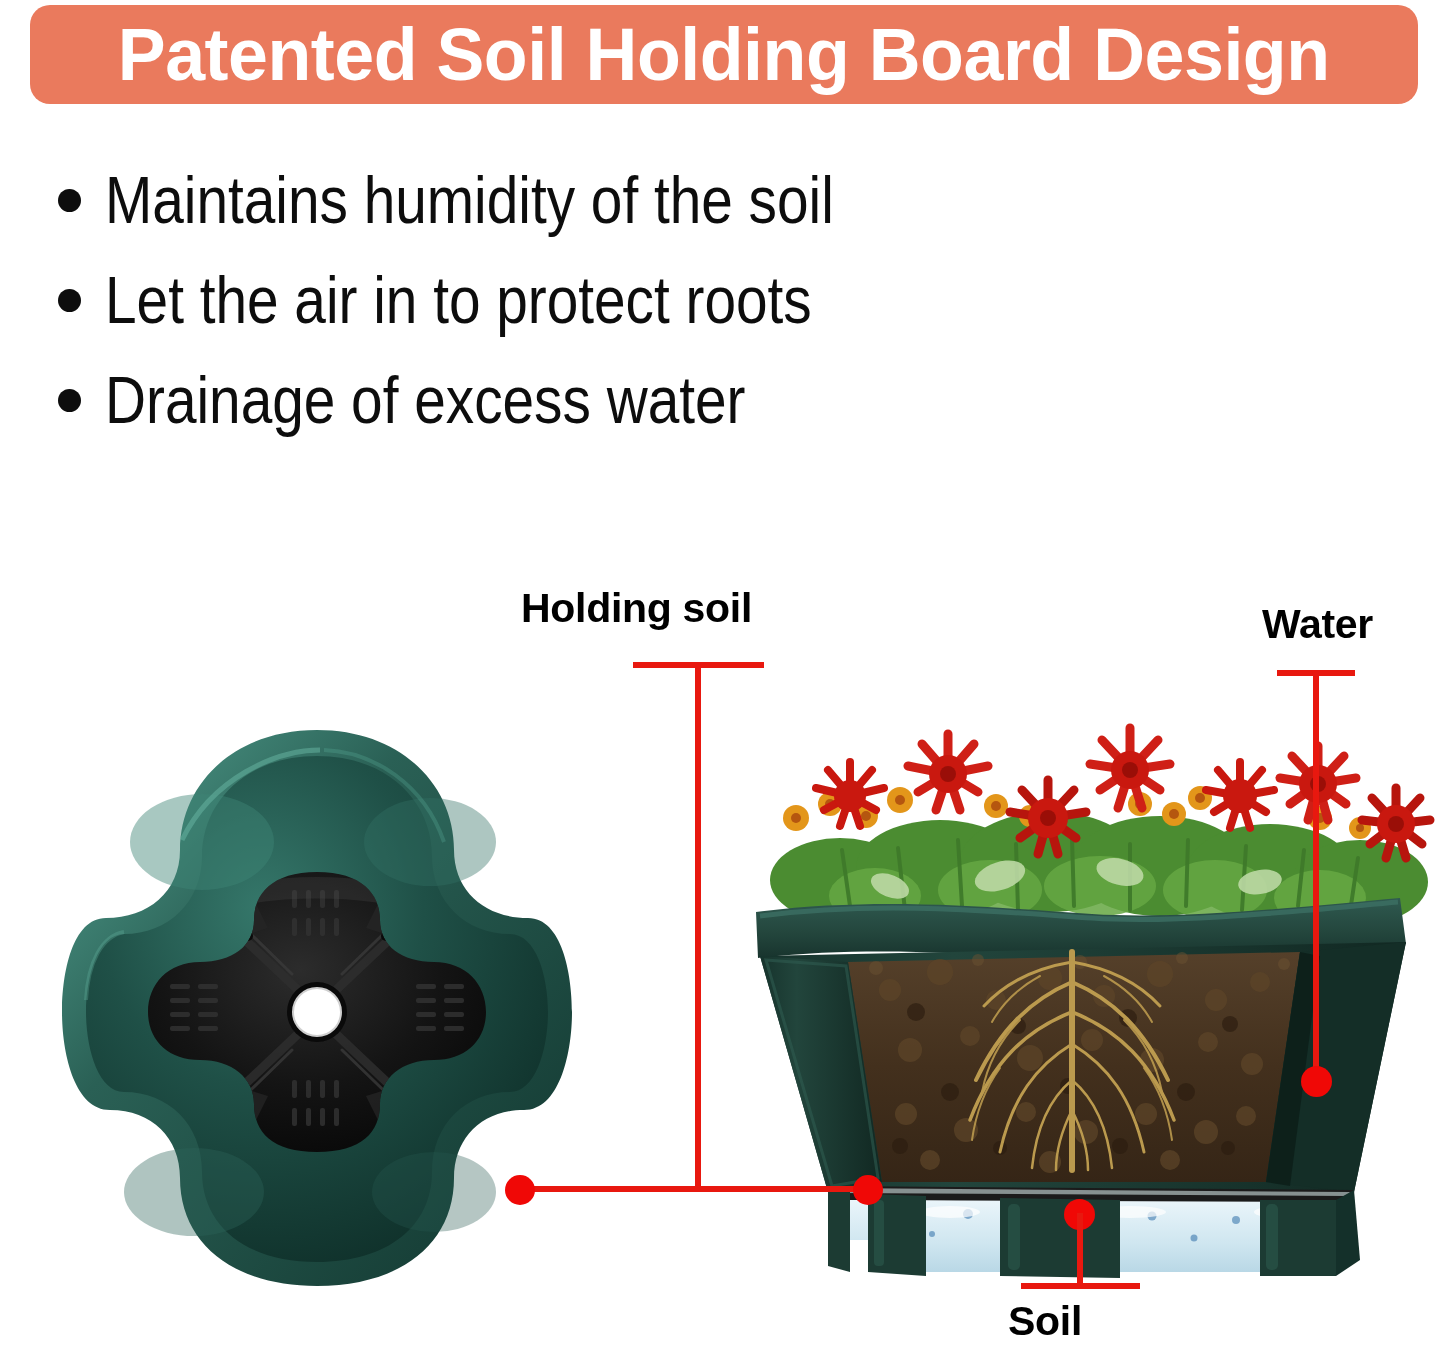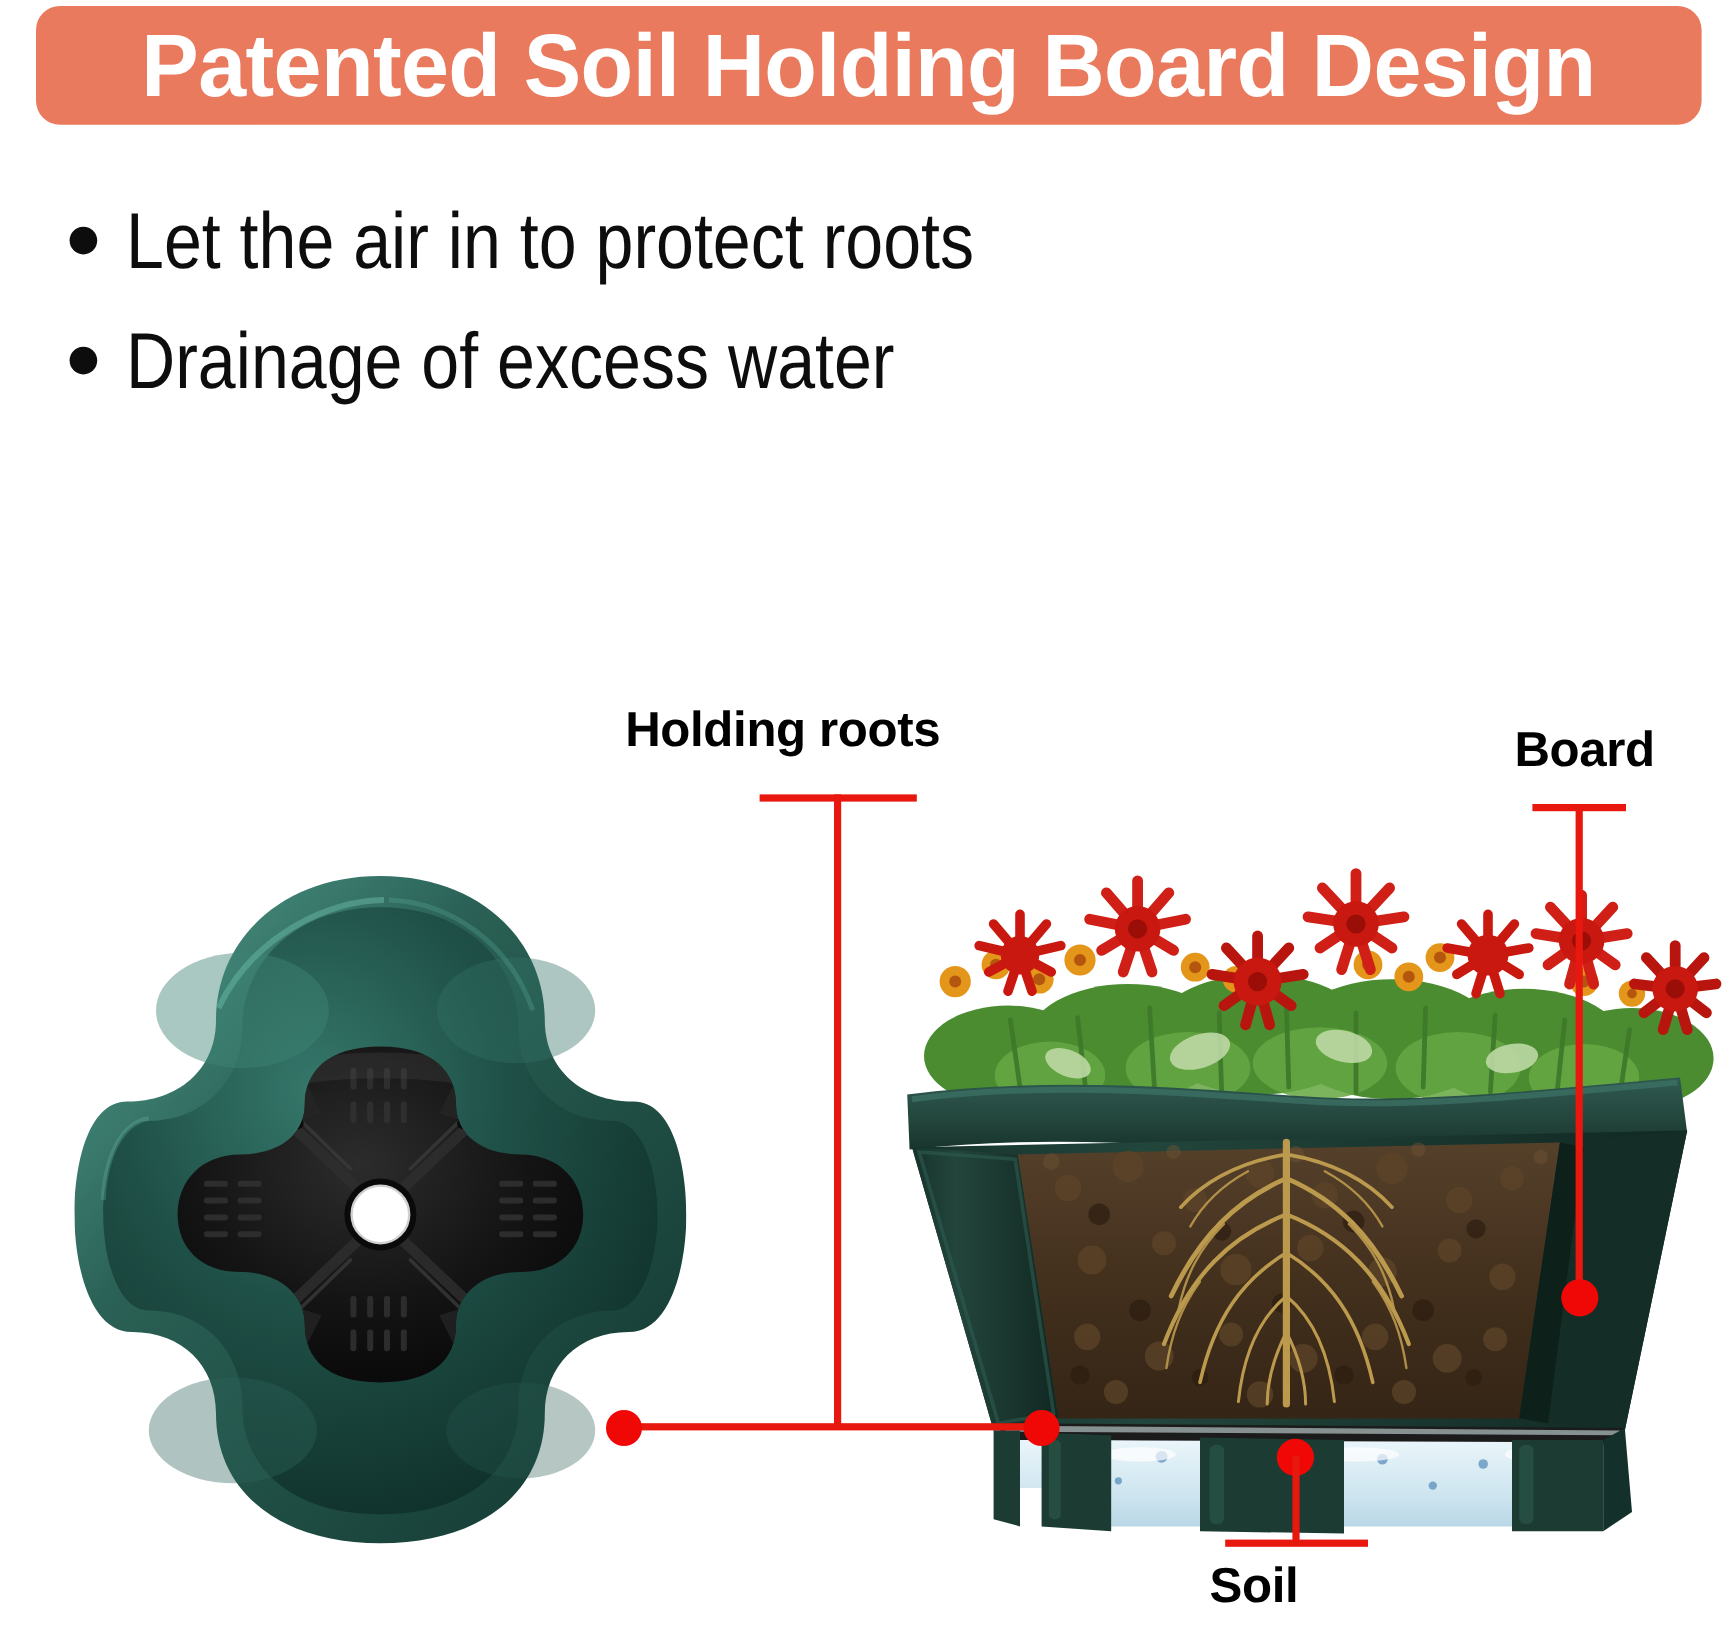--- a/index.html
+++ b/index.html
@@ -78,20 +78,24 @@
 </head>
 <body>
 
 <div class="stage">
 
   <div class="banner">
     <div class="banner-title">Patented Soil Holding Board Design</div>
   </div>
 
   <div class="bullets">
+    <div class="bullet-row">
+      <span class="bullet-dot"></span>
+      <span class="bullet-text">Maintains humidity of the soil</span>
+    </div>
     <div class="bullet-row">
       <span class="bullet-dot"></span>
       <span class="bullet-text">Let the air in to protect roots</span>
     </div>
     <div class="bullet-row">
       <span class="bullet-dot"></span>
       <span class="bullet-text">Drainage of excess water</span>
     </div>
   </div>
 
@@ -597,28 +601,28 @@
         <path d="M654 490 L660 560 L636 576 L636 500 Z" fill="#14302a"></path>
       </g>
       <g fill="#2d5c4f" opacity="0.55">
         <rect x="174" y="500" width="10" height="66" rx="4"></rect>
         <rect x="308" y="504" width="12" height="66" rx="5"></rect>
         <rect x="566" y="504" width="12" height="66" rx="5"></rect>
       </g>
     </svg>
   </div>
 
-  <div class="label" id="label-holding-board">Holding roots</div>
+  <div class="label" id="label-holding-board">Holding soil</div>
   <div class="cl cl-h" id="hb-bar"></div>
   <div class="cl cl-v" id="hb-stem"></div>
   <div class="cl cl-h" id="hb-arm"></div>
   <div class="dot" id="hb-dot-left"></div>
   <div class="dot" id="hb-dot-right"></div>
 
-  <div class="label" id="label-soil">Board</div>
+  <div class="label" id="label-soil">Water</div>
   <div class="cl cl-h" id="soil-bar"></div>
   <div class="cl cl-v" id="soil-stem"></div>
   <div class="dot" id="soil-dot"></div>
 
   <div class="dot" id="water-dot"></div>
   <div class="cl cl-v" id="water-stem"></div>
   <div class="cl cl-h" id="water-bar"></div>
   <div class="label" id="label-water">Soil</div>
 
 </div>

